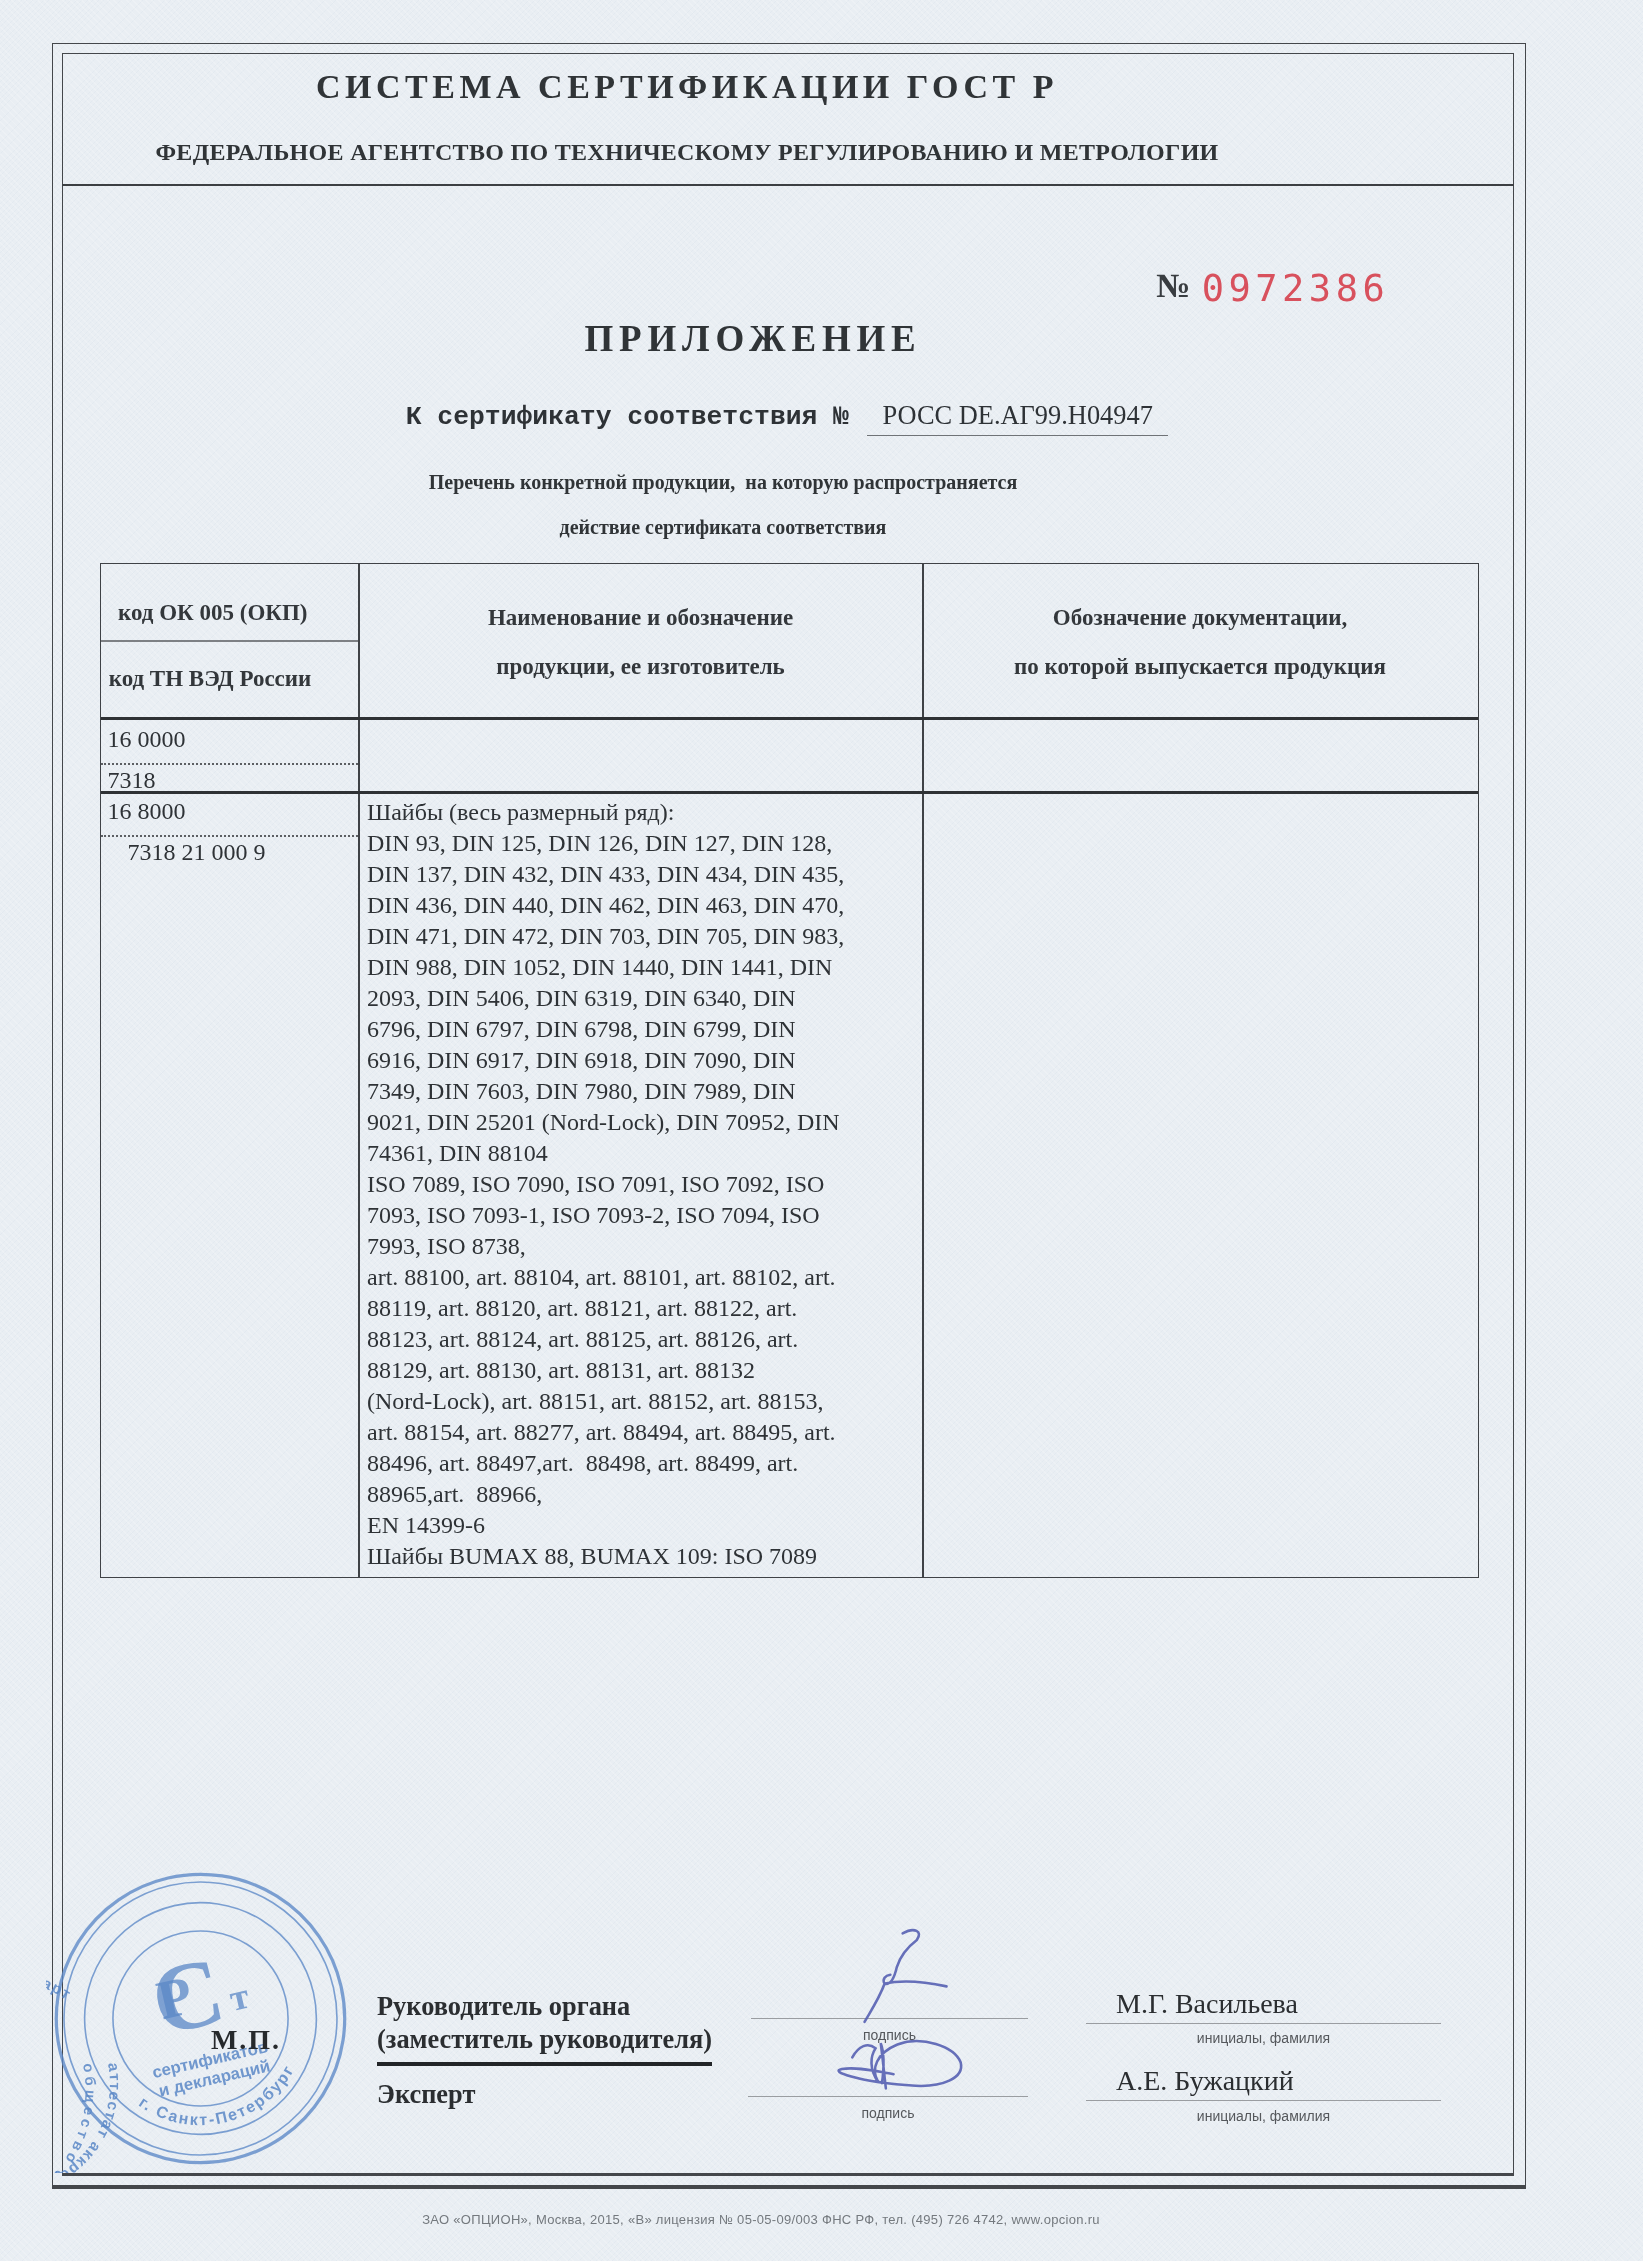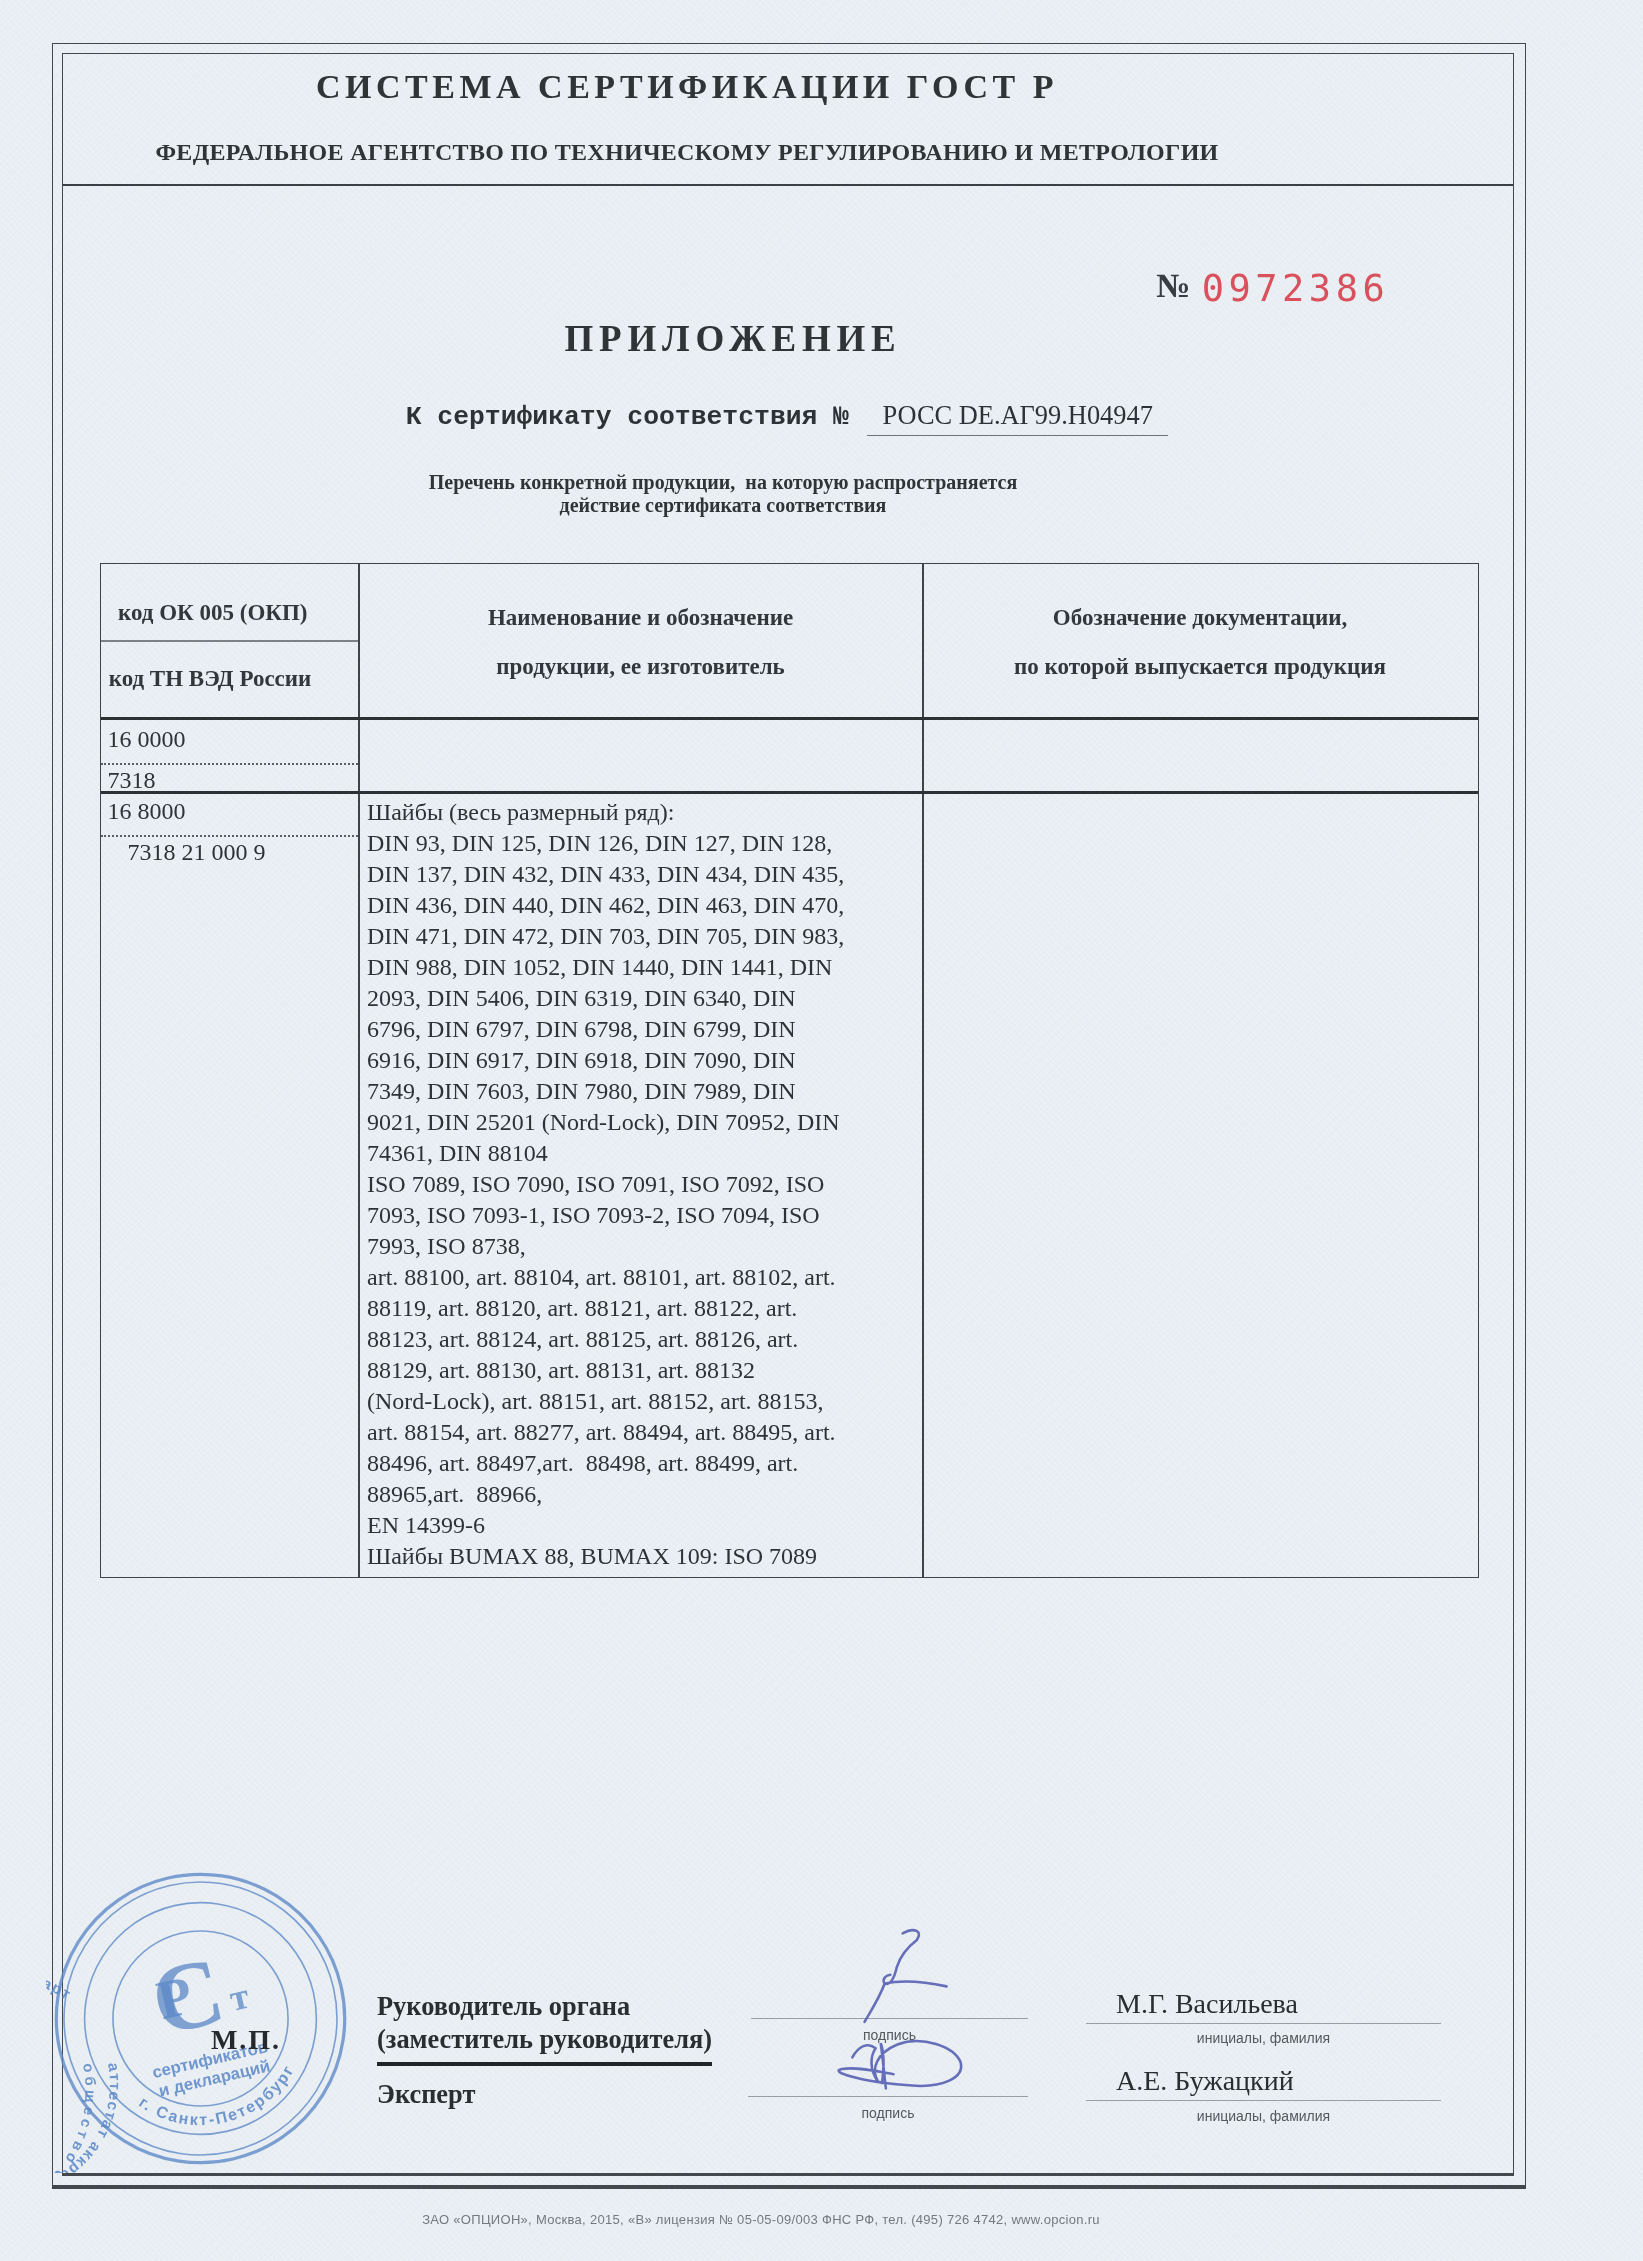--- a/index.html
+++ b/index.html
@@ -23,32 +23,32 @@
   .hdr{position:absolute;left:62px;width:1250px;text-align:center;}
   .sys-line{top:68px;font-size:34px;font-weight:700;letter-spacing:4.5px;color:#303437;}
   .agency-line{top:139px;font-size:24px;font-weight:700;letter-spacing:0.3px;color:#303437;}
 
   .doc-number{position:absolute;left:1156px;top:267px;white-space:nowrap;}
   .doc-number .num-prefix{font-size:34px;font-weight:700;color:#393d41;vertical-align:top;}
   .doc-number .num-digits{font-family:"DejaVu Sans Mono","Liberation Mono",monospace;
     font-size:37px;color:#d8515d;letter-spacing:4.5px;margin-left:11.6px;vertical-align:top;}
 
   .doc-title{position:absolute;left:62px;top:317px;width:1342px;text-align:center;
-    font-size:37px;font-weight:700;letter-spacing:5.8px;color:#303437;}
+    font-size:37px;font-weight:700;letter-spacing:5.8px;color:#303437;padding-left:20px;}
 
   .cert-line{position:absolute;left:62px;top:400px;width:1450px;text-align:center;
     font-size:26.4px;white-space:nowrap;}
   .cert-line .cert-label{font-weight:700;font-family:Liberation Mono, monospace;}
   .cert-line .cert-value{display:inline-block;margin-left:18px;padding:0 15.5px 3.9px 15.5px;
     border-bottom:1.3px solid #6f7377;font-weight:400;}
 
   .subtitle{position:absolute;left:62px;width:1322px;text-align:center;
     font-size:20px;font-weight:700;color:#303437;white-space:pre-wrap;}
   .subtitle.l1{top:471px;}
-  .subtitle.l2{top:494px;}
+  .subtitle.l2{top:516px;}
 
   
   .ctable{position:absolute;left:100px;top:563px;width:1377px;height:1013px;
     border:1.9px solid #3f4246;}
   .ctable .vline{position:absolute;top:0;bottom:0;width:1.9px;background:#3f4246;}
   .v1{left:257px;} .v2{left:821px;}
   .hline{position:absolute;left:0;right:0;background:#2e3134;}
   .hdr-bottom{top:153px;height:3.2px;}
   .row1-sep{top:227px;height:2.6px;}
   .col1-div{position:absolute;left:0;top:76px;width:257px;height:1.9px;background:#7d8084;}

